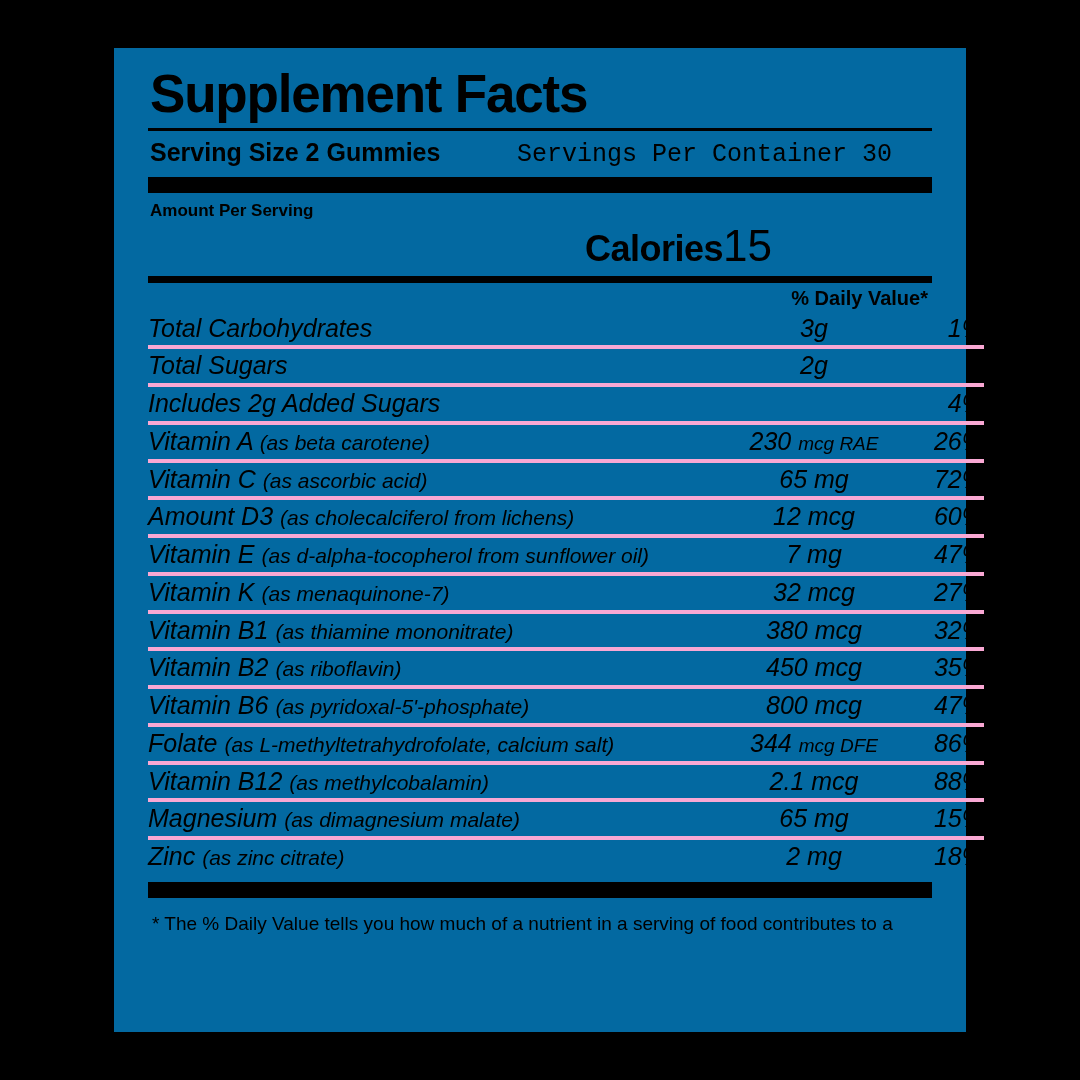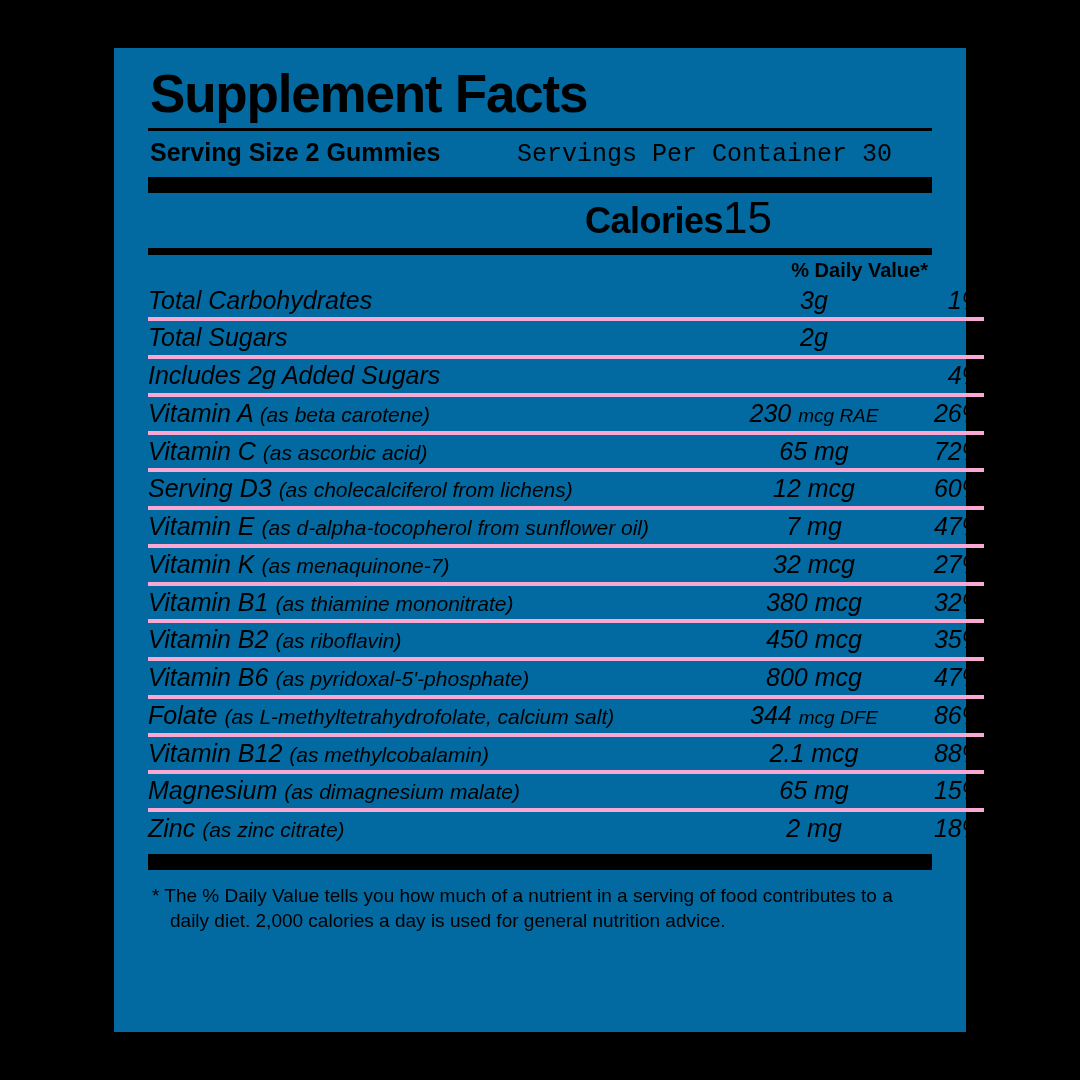--- a/index.html
+++ b/index.html
@@ -159,20 +159,21 @@
 
       <div class="rule-thin"></div>
 
       <div class="serving-row">
         <div class="serving-left">Serving Size 2 Gummies</div>
         <div class="serving-right">Servings Per Container 30</div>
       </div>
 
       <div class="rule-thick"></div>
 
+      <div class="amount-label">Amount Per Serving</div>
 
       <div class="calories-row">
         <div class="calories-word">Calories</div>
         <div class="calories-value">15</div>
       </div>
 
       <div class="rule-med"></div>
 
       <div class="dv-head">% Daily Value*</div>
 
@@ -197,21 +198,21 @@
               <td class="name"><span>Vitamin A </span><span class="sub">(as beta carotene)</span></td>
               <td class="amount"><span>230</span> <span class="smallunit">mcg RAE</span></td>
               <td class="dv">26%</td>
             </tr>
             <tr>
               <td class="name"><span>Vitamin C </span><span class="sub">(as ascorbic acid)</span></td>
               <td class="amount"><span>65 mg</span></td>
               <td class="dv">72%</td>
             </tr>
             <tr>
-              <td class="name"><span>Serving D3 </span><span class="sub">(as cholecalciferol from lichens)</span></td>
+              <td class="name"><span>Amount D3 </span><span class="sub">(as cholecalciferol from lichens)</span></td>
               <td class="amount"><span>12 mcg</span></td>
               <td class="dv">60%</td>
             </tr>
             <tr>
               <td class="name"><span>Vitamin E </span><span class="sub">(as d-alpha-tocopherol from sunflower oil)</span></td>
               <td class="amount"><span>7 mg</span></td>
               <td class="dv">47%</td>
             </tr>
             <tr>
               <td class="name"><span>Vitamin K </span><span class="sub">(as menaquinone-7)</span></td>
@@ -253,18 +254,17 @@
               <td class="amount"><span>2 mg</span></td>
               <td class="dv">18%</td>
             </tr>
           </tbody>
       </table>
 
       <div class="rule-thick"></div>
 
       <div class="footnote">
         <div>* The % Daily Value tells you how much of a nutrient in a serving of food contributes to a</div>
-        <div class="footnote-line2">daily diet. 2,000 calories a day is used for general nutrition advice.</div>
       </div>
 
     </div>
   </div>
 </div>
 
 </body></html>

